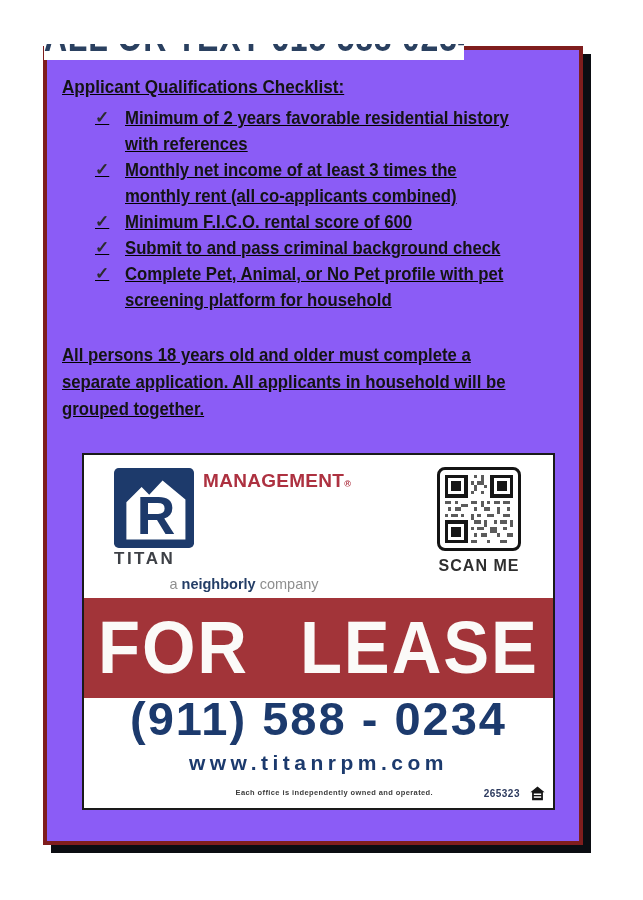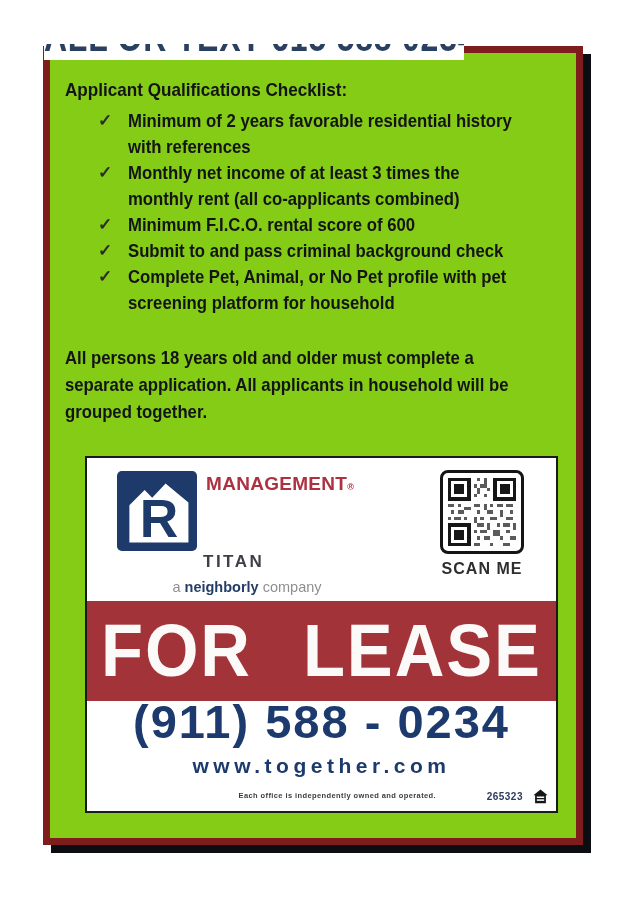--- a/index.html
+++ b/index.html
@@ -2,21 +2,21 @@
 <html><head>
 <meta charset="utf-8">
 <style>
   * { margin:0; padding:0; box-sizing:border-box; }
   html,body { width:643px; height:900px; background:#ffffff; overflow:hidden;
     font-family:"Liberation Sans", sans-serif; }
   .page { position:relative; width:643px; height:900px; background:#ffffff; }
 
   
   .frame { position:absolute; left:43px; top:46px; width:540px; height:799px;
-    background:#84cc16; border:7px solid #7f1d1d; box-shadow:8px 8px 0 #0b0d12; }
+    background:#8b5cf6; border:4px solid #7f1d1d; box-shadow:8px 8px 0 #0b0d12;text-decoration:underline; }
 
   
   .top-crop { position:absolute; left:44px; top:44px; width:420px; height:16px;
     overflow:hidden; background:#ffffff; z-index:6; }
   .top-crop-text { font-size:41px; font-weight:bold; color:#2a4060; line-height:41px;
     margin-top:-27px; white-space:nowrap; letter-spacing:1px;
     transform:scaleX(0.78); transform-origin:left top; }
 
   .content { position:relative; width:100%; height:100%; padding:24px 12px 0 15px; }
 
@@ -37,21 +37,21 @@
     background:#ffffff; border:2px solid #1a1a1a; }
 
   .logo-block { position:absolute; left:30px; top:13px; width:260px; }
   .logo-top { display:flex; gap:9px; }
   .r-mark { width:80px; height:80px; flex:0 0 auto; }
   .wordmark { padding-top:3px; }
   .wm-real { font-size:28px; font-weight:bold; color:#1d3a6b; line-height:26px; letter-spacing:.5px; }
   .wm-prop { font-size:19px; font-weight:bold; color:#ad3140; line-height:19px; letter-spacing:.3px; }
   .wm-mgmt { font-size:19px; font-weight:bold; color:#ad3140; line-height:20px; letter-spacing:.3px; }
   .wm-reg  { font-size:9px; vertical-align:baseline; }
-  .titan { margin-left:86px; margin-top:1px; font-size:17px; font-weight:bold;
+  .titan { margin-top:1px; font-size:17px; font-weight:bold;
     color:#3d4046; letter-spacing:2.5px; }
   .tagline { margin-top:7px; text-align:center; font-size:14.5px; color:#8f8f8f; }
   .tag-brand { font-weight:bold; color:#233d66; }
 
   .qr-block { position:absolute; right:24px; top:12px; width:100px; text-align:center; }
   .qr-box { width:84px; height:84px; margin:0 auto; border:3px solid #141414;
     border-radius:8px; background:#fff; padding:5px; }
   .qr-box svg { width:100%; height:100%; }
   .qr-label { margin-top:6px; font-size:16px; font-weight:bold; color:#2e2e2e; letter-spacing:1px; }
 
@@ -144,21 +144,21 @@
           </div>
           <div class="qr-label">SCAN ME</div>
         </div>
 
         <div class="banner">
           <span class="w1">FOR</span>
           <span class="w2">LEASE</span>
         </div>
 
         <div class="phone">(911) 588 - 0234</div>
-        <div class="website">www.together.com</div>
+        <div class="website">www.titanrpm.com</div>
 
         <div class="disclaimer">Each office is independently owned and operated.</div>
         <div class="sign-num">
           <span class="sign-num-text">265323</span>
           <svg class="eh-icon" viewBox="0 0 18 18">
             <path d="M9 0.5 L17.5 7.5 L15.5 7.5 L15.5 17 L2.5 17 L2.5 7.5 L0.5 7.5 Z" fill="#161616"></path>
             <rect x="4.6" y="9" width="8.8" height="1.8" fill="#ffffff"></rect>
             <rect x="4.6" y="12.4" width="8.8" height="1.8" fill="#ffffff"></rect>
           </svg>
         </div>

